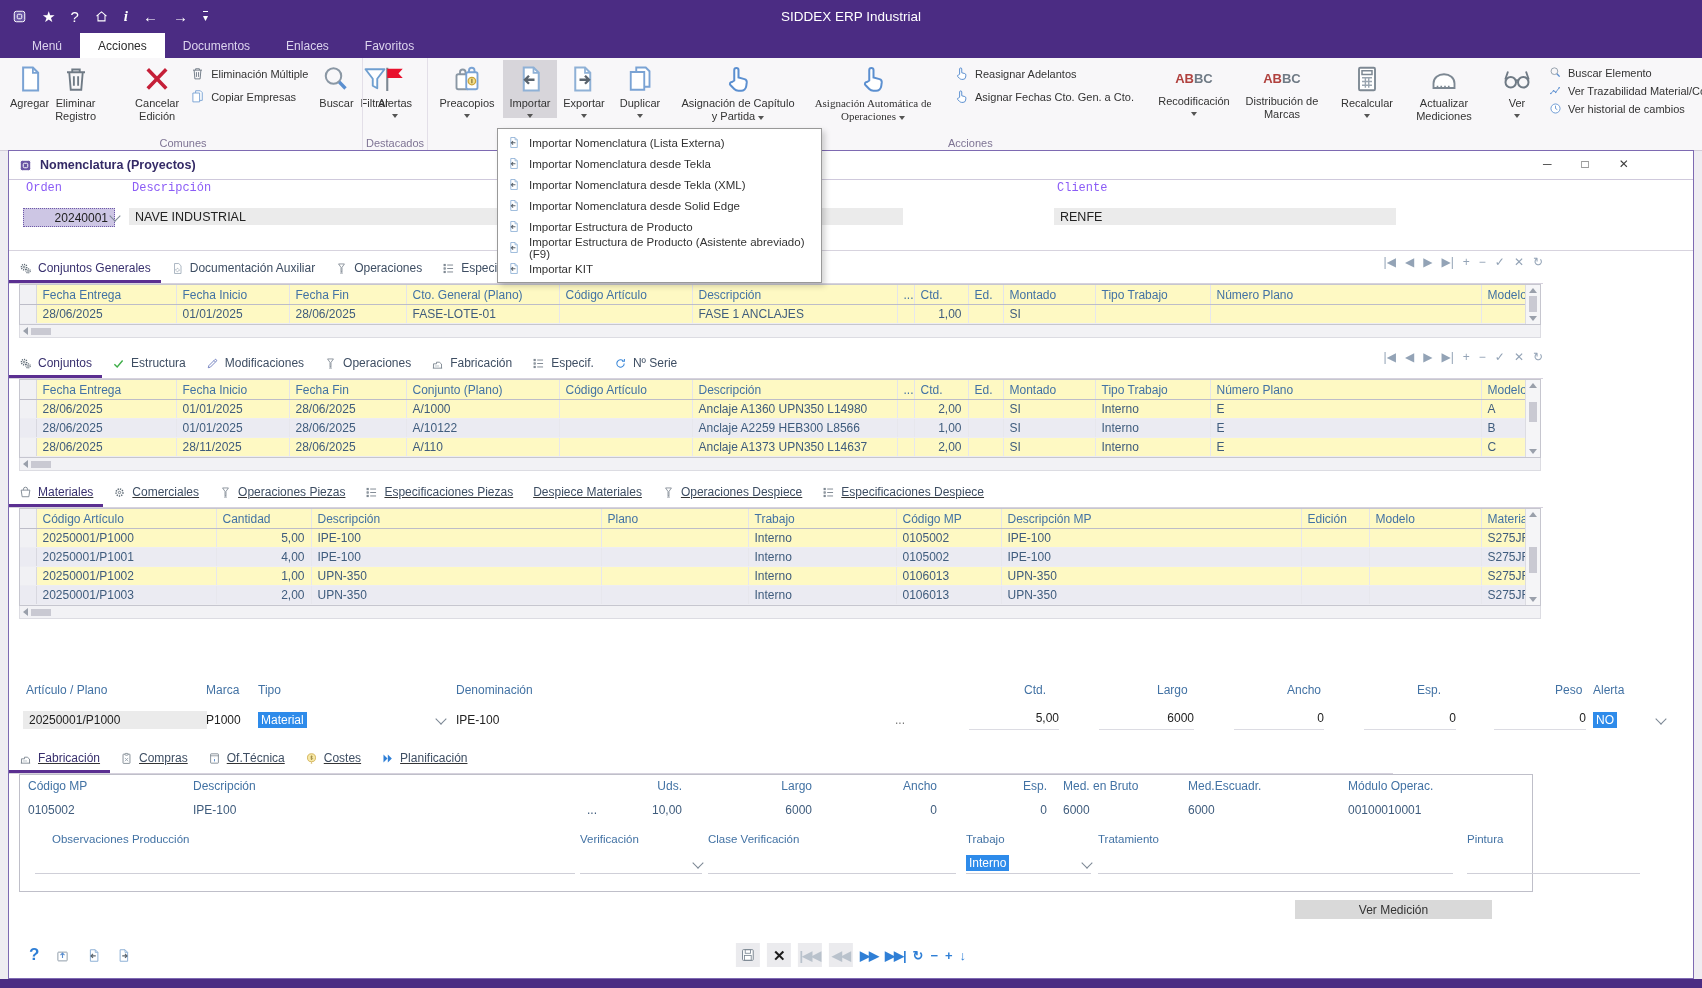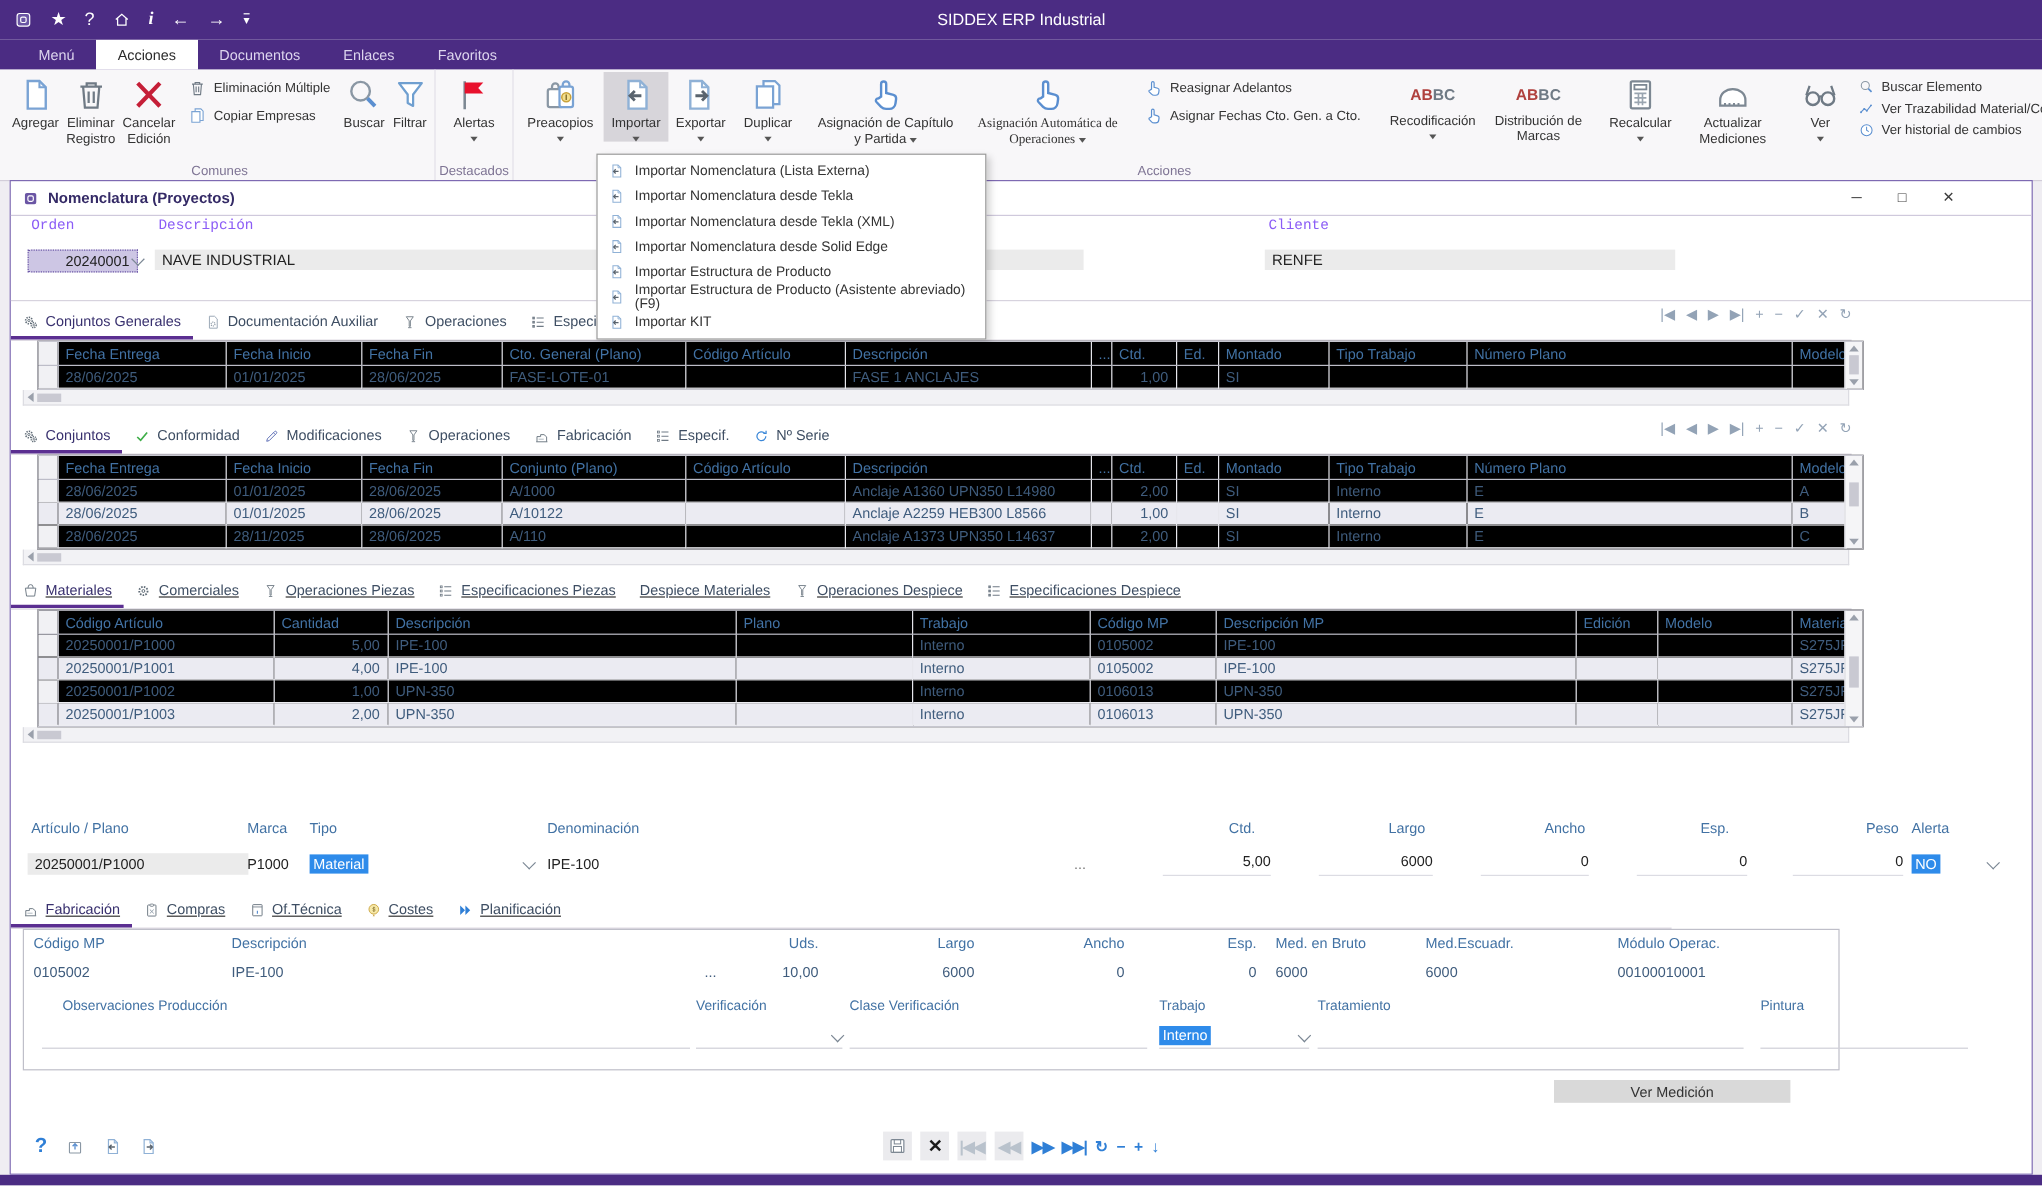--- a/index.html
+++ b/index.html
@@ -50,21 +50,21 @@
   .orden{background:#cdc6e4;border:1px dotted #6e5aa8;justify-content:flex-end;font-size:12px;}
   .chev{width:7px;height:7px;border-right:1.6px solid #7b8794;border-bottom:1.6px solid #7b8794;transform:rotate(45deg);display:inline-block;}
   
   .tabbar{flex:none;display:flex;align-items:flex-end;border-bottom:1px solid #d6d2dd;margin-right:150px;position:relative;}
   .tb32{height:32px;} .tb28{height:28px;text-decoration:underline;}
   .tab{display:flex;align-items:center;gap:6px;padding:5px 10px 8px;font-size:12px;color:#3e4e63;white-space:nowrap;}
   .tab.active{color:#38306e;box-shadow:inset 0 -3px 0 #5b2f91;}
   .navcluster{position:absolute;right:0;top:5px;display:flex;gap:9px;color:#93a3b6;font-size:12px;align-items:center;}
   .navcluster span{line-height:1;}
   
-  .gridwrap{margin-left:22px;width:1522px;flex:none;position:relative;border:1px solid #c6c6cf;background:#000000;box-sizing:border-box;}
+  .gridwrap{margin-left:10px;width:1522px;flex:none;position:relative;border:1px solid #c6c6cf;background:#fef9c3;box-sizing:border-box;}
   table.grid{border-collapse:collapse;table-layout:fixed;}
   .grid th{height:19px;font-weight:normal;font-size:12px;color:#4272a4;text-align:left;padding:0 6px;
            border-right:1px solid #e4e4ea;border-bottom:1px solid #bdbdc8;white-space:nowrap;overflow:hidden;}
   .grid td{height:18px;font-size:12px;color:#3f5c7d;padding:0 6px;border-right:1px solid #e7e7ed;
            border-bottom:1px solid #ededf2;white-space:nowrap;overflow:hidden;}
   .grid tbody tr:nth-child(even) td{background:#ebebf2;}
   .grid .selcol{background:#f1f1f4;border-right:1px solid #d8d8e0;}
   table.plaint{border-collapse:collapse;table-layout:fixed;}
   .plaint th{font-weight:normal;font-size:12px;color:#4272a4;text-align:left;padding:4px 8px 2px;white-space:nowrap;overflow:hidden;}
   .plaint td{font-size:12px;color:#3f5c7d;padding:8px 8px 2px;white-space:nowrap;overflow:hidden;}
@@ -291,21 +291,21 @@
           <use href="#g-page"></use>
         </svg>
       <span class="rlbl">Agregar</span>
     </div>
     <div class="rbtn" style="width:54px;">
       <svg class="ic30">
           <use href="#g-trash"></use>
         </svg>
       <span class="rlbl">Eliminar Registro</span>
     </div>
-    <div class="rbtn" style="width:54px;">
+    <div class="rbtn" style="width:54px;margin-left:33px;">
       <svg class="ic30">
           <use href="#g-xred"></use>
         </svg>
       <span class="rlbl">Cancelar Edición</span>
     </div>
     <div class="rstack">
       <div class="sbtn">
         <svg class="ic15">
             <use href="#g-trash"></use>
           </svg>
@@ -635,21 +635,21 @@
     <div class="tab active">
       <svg class="ic13">
           <use href="#g-gears"></use>
         </svg>
       <span>Conjuntos</span>
     </div>
     <div class="tab">
       <svg class="ic13">
           <use href="#g-check"></use>
         </svg>
-      <span>Conformidad</span>
+      <span>Estructura</span>
     </div>
     <div class="tab">
       <svg class="ic13">
           <use href="#g-pencil"></use>
         </svg>
       <span>Modificaciones</span>
     </div>
     <div class="tab">
       <svg class="ic13">
           <use href="#g-martini"></use>

